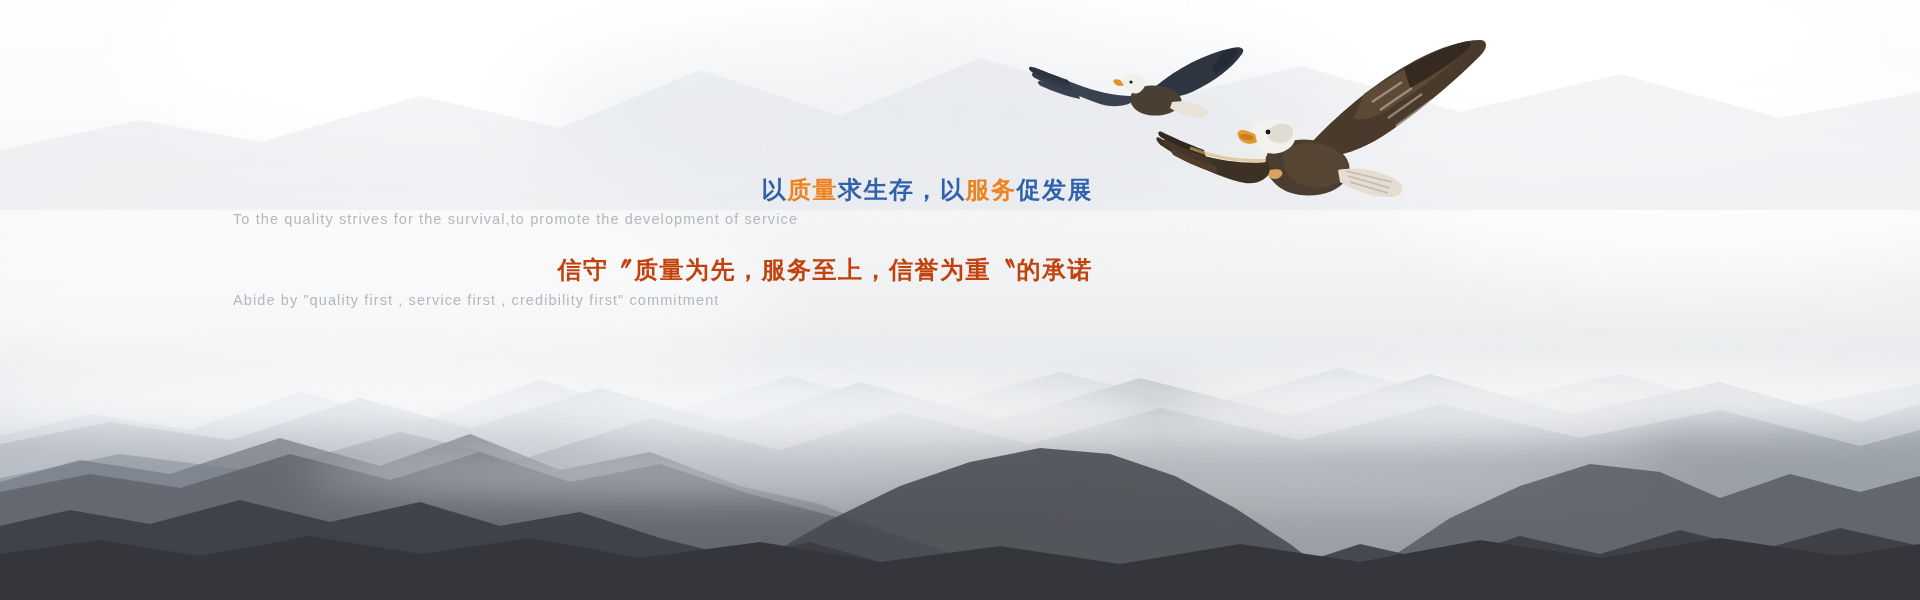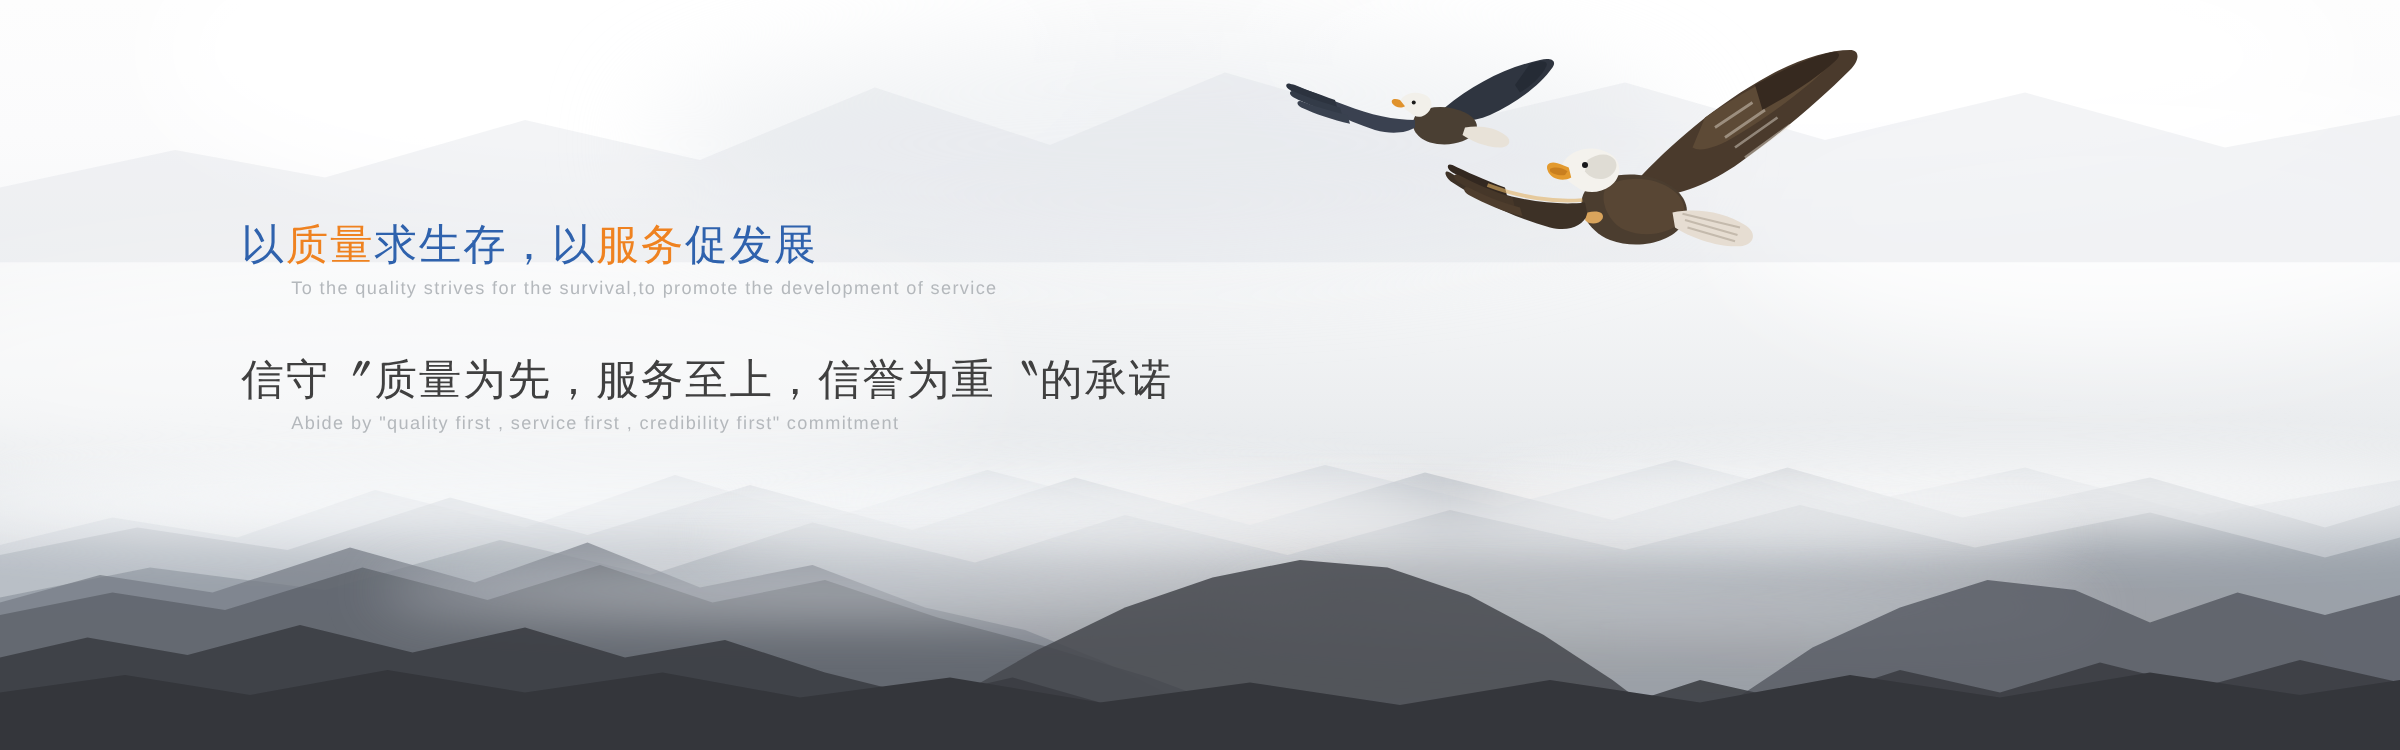--- a/index.html
+++ b/index.html
@@ -122,29 +122,30 @@
   .eagle-main { left: 1158px; top: 38px;  width: 330px; height: 210px; }
 
   
   .copy {
     position: absolute;
     left: 193px;
     top: 176px;
     width: 900px;
   }
   .headline {
-    font-size: 34px;
+    font-size: 24px;
     line-height: 1.18;
     letter-spacing: 1.5px;
     color: #2a5ca8;
-    font-weight: 400;
+    font-weight: 700;
     white-space: nowrap;
+    text-align: right;
   }
   .headline-1 { color: #2f62ad; }
-  .headline-2 { color: #404040; margin-top: 16px; }
+  .headline-2 { color: #c2410c; margin-top: 0; }
   .hl-accent { color: #ef8220; }
   .subline {
     font-size: 14.5px;
     letter-spacing: 1.1px;
     color: #b4b8bc;
     font-weight: 400;
     white-space: nowrap;
     margin-top: 7px;
     margin-left: 40px;
   }

